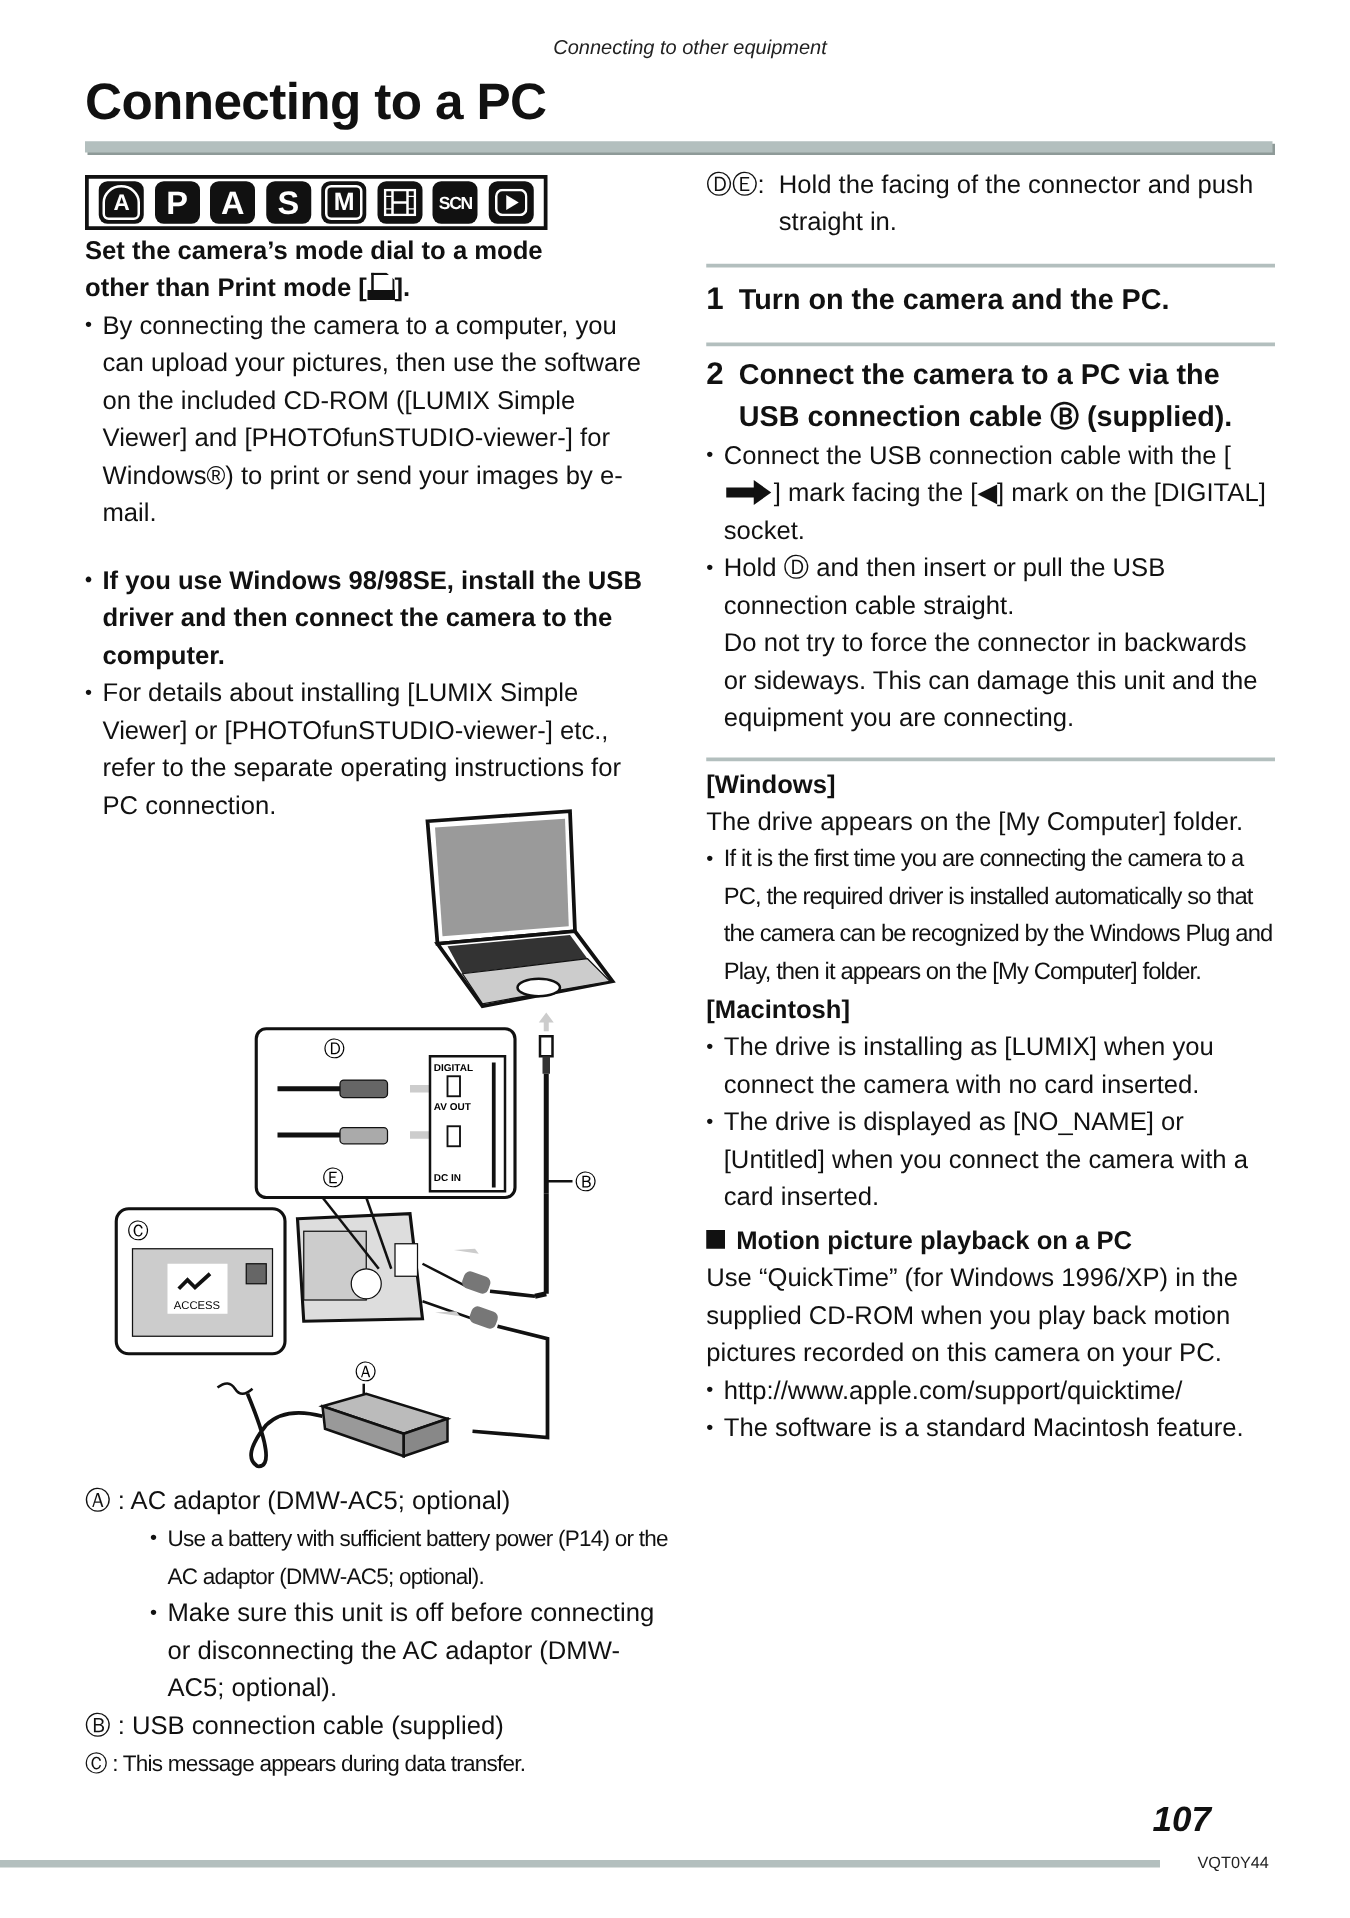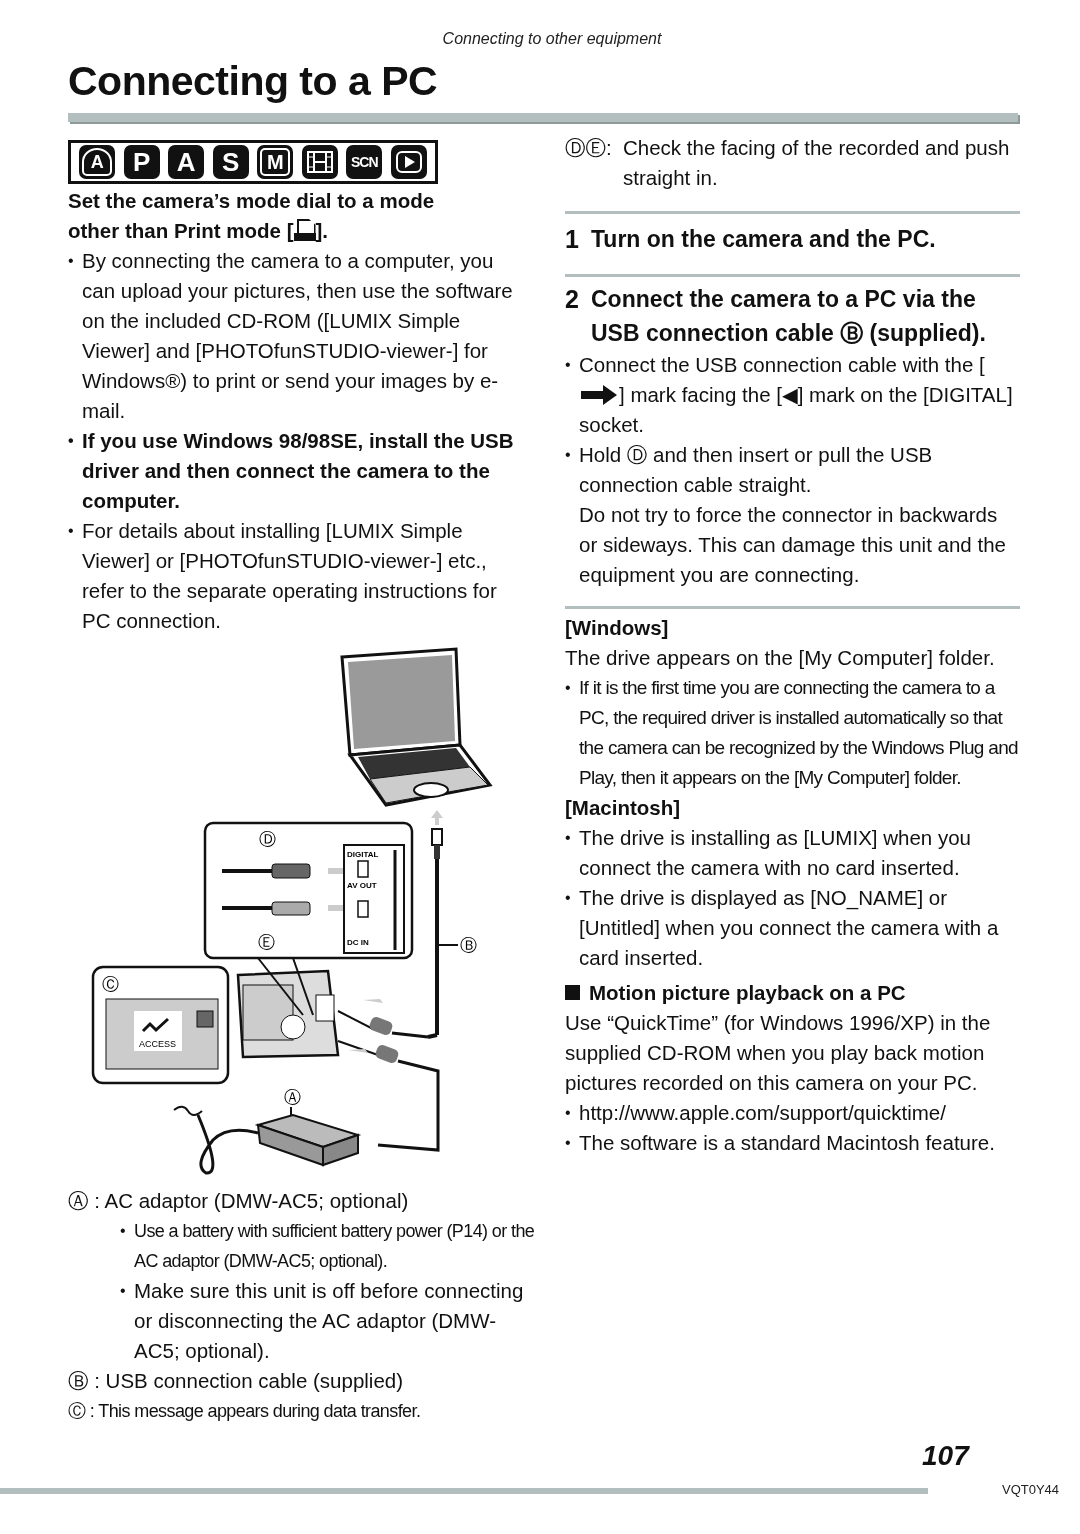--- a/index.html
+++ b/index.html
@@ -12,39 +12,39 @@
   .mode-strip { left: 68px; top: 140px; width: 370px; height: 44px; border: 3px solid #111; box-sizing: border-box;
                 display: flex; align-items: center; justify-content: space-around; padding: 0 4px; }
   .mode-icon { width: 36px; height: 34px; border-radius: 7px; background: #111; color: #fff; font-weight: bold;
                font-size: 26px; display: flex; align-items: center; justify-content: center; box-sizing: border-box; }
   .mode-icon .inner { width: 26px; height: 24px; border: 2px solid #fff; border-radius: 5px; display:flex; align-items:center; justify-content:center; font-size: 18px; }
   .mode-icon.scn { font-size: 14px; letter-spacing: -1px; }
   .col-left { left: 68px; top: 186px; width: 460px; font-size: 20.5px; line-height: 30px; }
   .bold-head { font-weight: bold; }
   .bullet { position: relative; padding-left: 14px; }
   .bullet::before { content: "•"; position: absolute; left: 0; top: 0; font-size: 16px; }
-  .bullet.b { font-weight: bold; }
+  .bullet.b { font-weight: bold; margin-top: 24px; }
   .print-icon { display: inline-block; width: 22px; height: 22px; vertical-align: -3px; position: relative; }
   .print-icon::before { content:""; position:absolute; left:3px; top:0; width:15px; height:17px; border:2px solid #111; border-bottom:none; background:#fff; clip-path: polygon(0 0, 65% 0, 100% 30%, 100% 100%, 0 100%); }
   .print-icon::after { content:""; position:absolute; left:0; bottom:0; width:22px; height:8px; background:#111; }
   .diagram { left: 88px; top: 645px; width: 420px; height: 540px; }
   .legend { left: 68px; top: 1186px; width: 470px; font-size: 20.5px; line-height: 30px; }
   .legend .small { font-size: 18px; letter-spacing: -0.6px; line-height: 30px; }
   .indent1 { padding-left: 52px; }
   .col-right { left: 565px; top: 133px; width: 455px; font-size: 20.5px; line-height: 30px; }
   .rule { height: 3px; background: #b3bfbe; margin: 0; }
   .step { font-size: 23px; font-weight: bold; line-height: 34px; position: relative; padding-left: 26px; }
   .step .num { position: absolute; left: 0; top: 0; font-size: 25px; }
   .sub-head { font-weight: bold; }
   .square { display: inline-block; width: 15px; height: 15px; background: #111; margin-right: 9px; vertical-align: 0; }
   .condensed { font-size: 19px; letter-spacing: -0.7px; }
   .arrow-mark { display:inline-block; width: 40px; height: 20px; vertical-align: -3px; }
   .page-num { left: 922px; top: 1440px; font-size: 28px; font-weight: bold; font-style: italic; }
   .footer-bar { left: 0; top: 1488px; width: 928px; height: 6px; background: #b3bfbe; }
-  .doc-code { left: 958px; top: 1482px; font-size: 13px; color: #222; margin-left: 44px; }
+  .doc-code { left: 958px; top: 1482px; font-size: 13px; color: #222; }
 </style>
 </head>
 <body>
 
 <div class="abs running-head">Connecting to other equipment</div>
 <div class="abs page-title">Connecting to a PC</div>
 <div class="abs title-bar"></div>
 
 <div class="abs mode-strip">
   <div class="mode-icon">
@@ -164,21 +164,21 @@
     <div class="bullet small">Use a battery with sufficient battery power (P14) or the AC adaptor (DMW-AC5; optional).</div>
     <div class="bullet">Make sure this unit is off before connecting or disconnecting the AC adaptor (DMW-AC5; optional).</div>
   </div>
   <div><span>Ⓑ</span> <span>: USB connection cable (supplied)</span></div>
   <div class="small"><span>Ⓒ</span> <span>: This message appears during data transfer.</span></div>
 </div>
 
 <div class="abs col-right">
   <div style="position:relative; padding-left:58px;">
     <span style="position:absolute; left:0; top:0;">ⒹⒺ:</span>
-    <span>Check the facing of the recorded and push straight in.</span>
+    <span>Hold the facing of the connector and push straight in.</span>
   </div>
   <div class="rule" style="margin-top:18px;"></div>
   <div class="step" style="margin-top:8px;">
     <span class="num">1</span>
     <span>Turn on the camera and the PC.</span>
   </div>
   <div class="rule" style="margin-top:18px;"></div>
   <div class="step" style="margin-top:5px;">
     <span class="num">2</span>
     <span>Connect the camera to a PC via the USB connection cable Ⓑ (supplied).</span>

